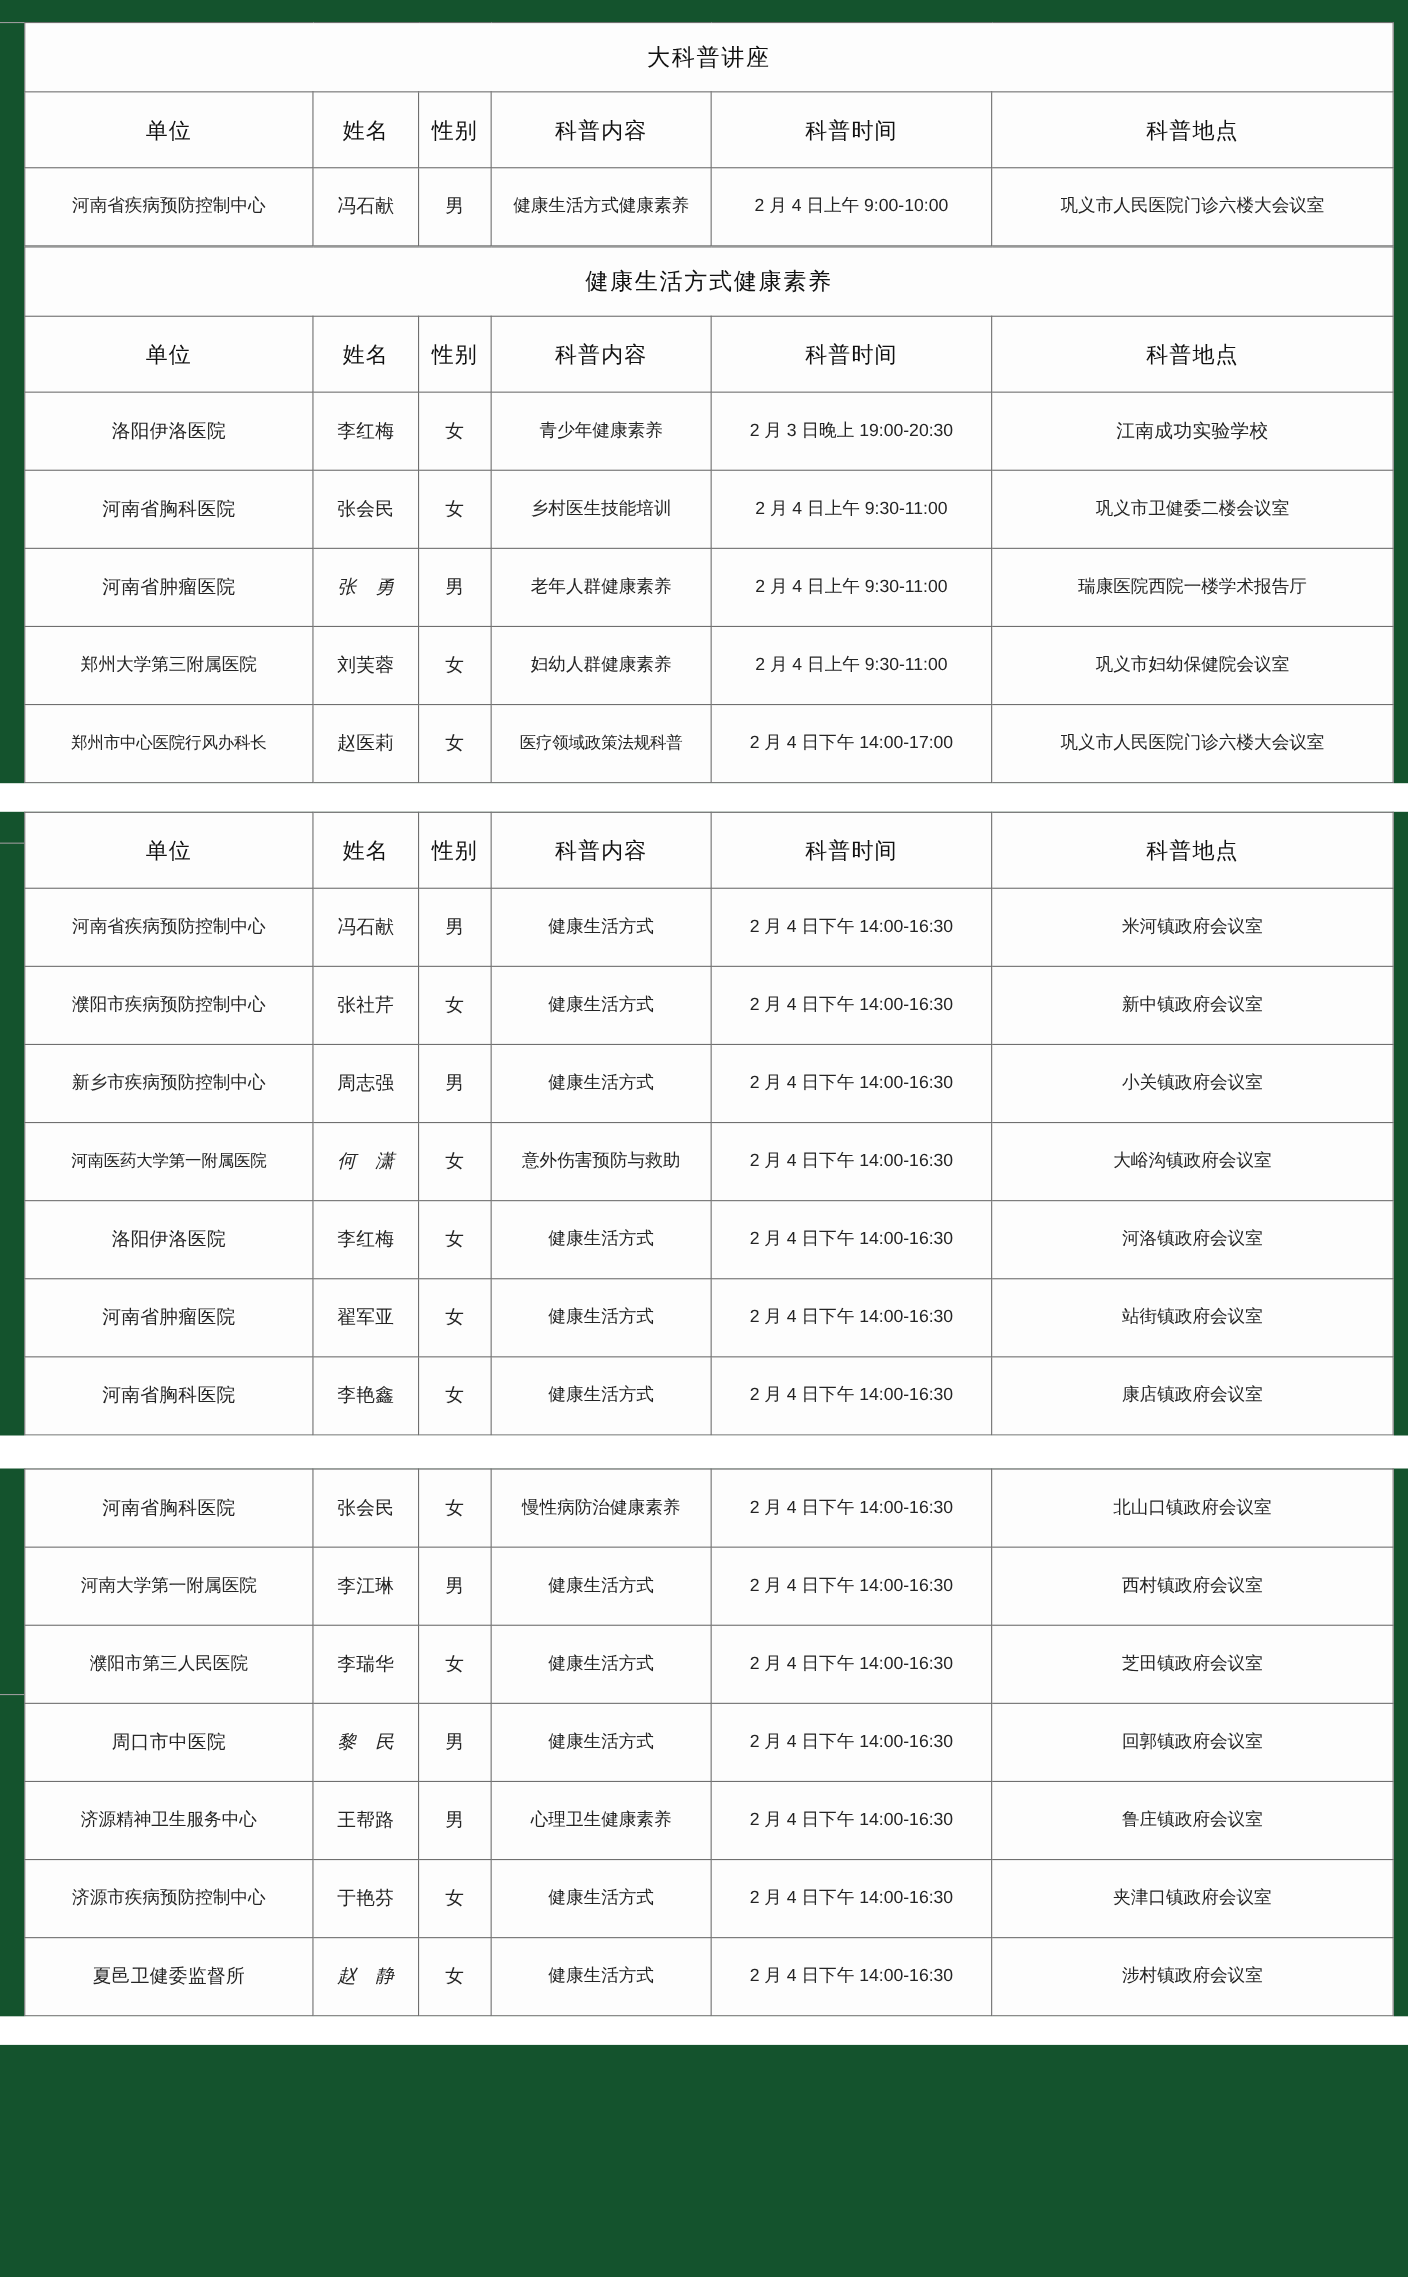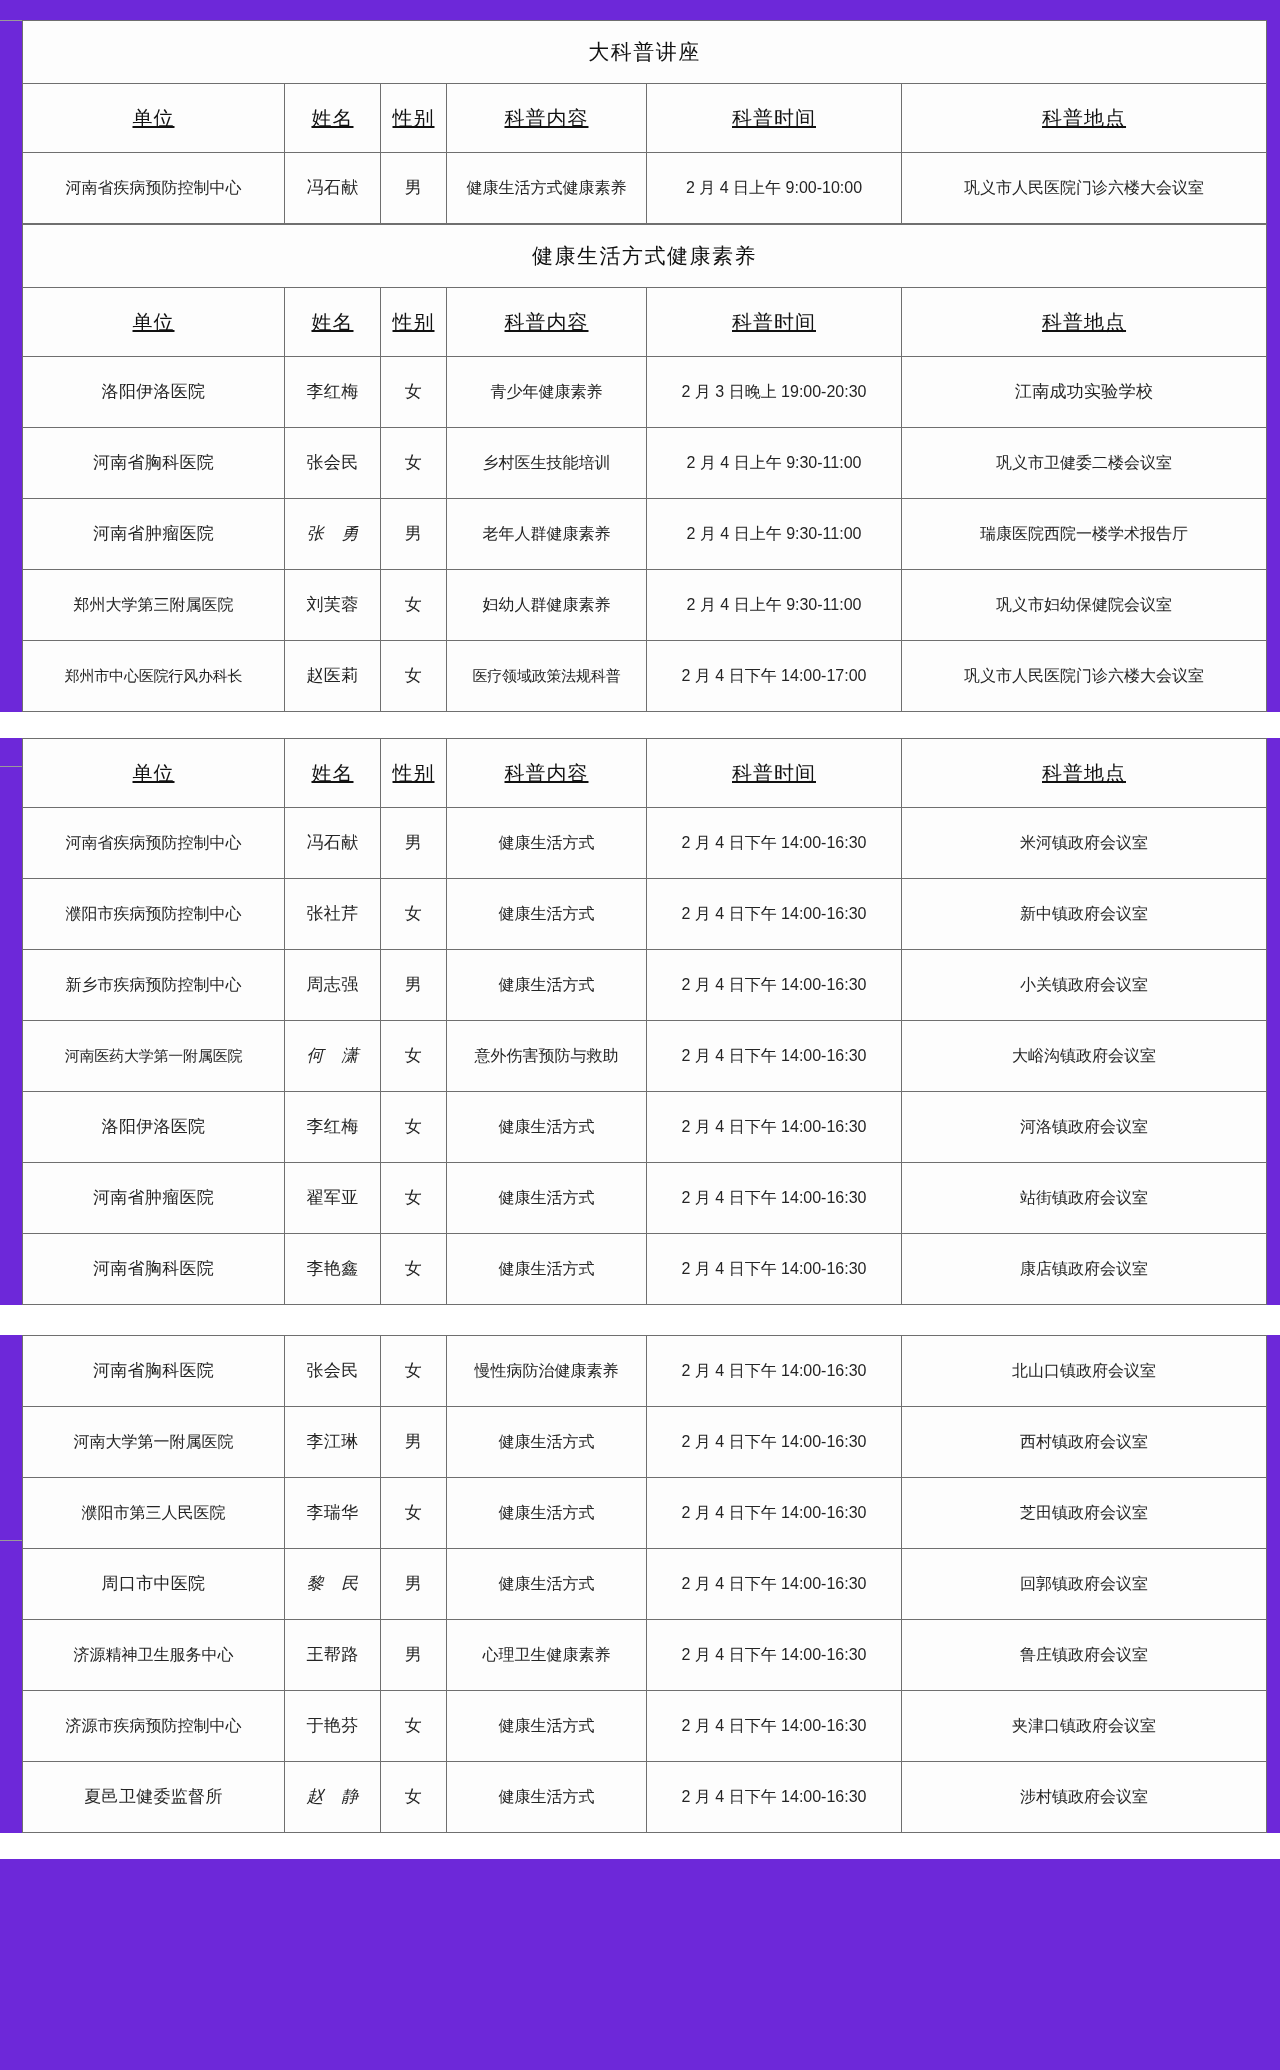--- a/index.html
+++ b/index.html
@@ -9,21 +9,21 @@
   }
   body {
     width: 1280px;
     font-family: "Liberation Sans", "DejaVu Sans", sans-serif;
     color: #1a1a1a;
     -webkit-font-smoothing: antialiased;
   }
   .page {
     width: 1280px;
     min-height: 2070px;
-    background: #6d28d9;
+    background: #14532d;
     position: relative;
     overflow: hidden;
   }
   .tbl-wrap {
     padding: 0 18px 0 22px;
     box-sizing: border-box;
     width: 1280px;
   }
   table.sched {
     width: 100%;
@@ -53,21 +53,20 @@
     font-weight: bold;
     letter-spacing: 1.5px;
     color: #111;
   }
   .hdr-cell {
     height: 68px;
     font-size: 20px;
     font-weight: bold;
     letter-spacing: 1px;
     color: #111;
-    text-decoration: underline;
   }
   .data-cell {
     height: 70px;
     font-size: 17px;
     color: #242424;
     letter-spacing: 0.3px;
     line-height: 1.25;
     padding: 4px 3px;
   }
   .data-cell.small {

